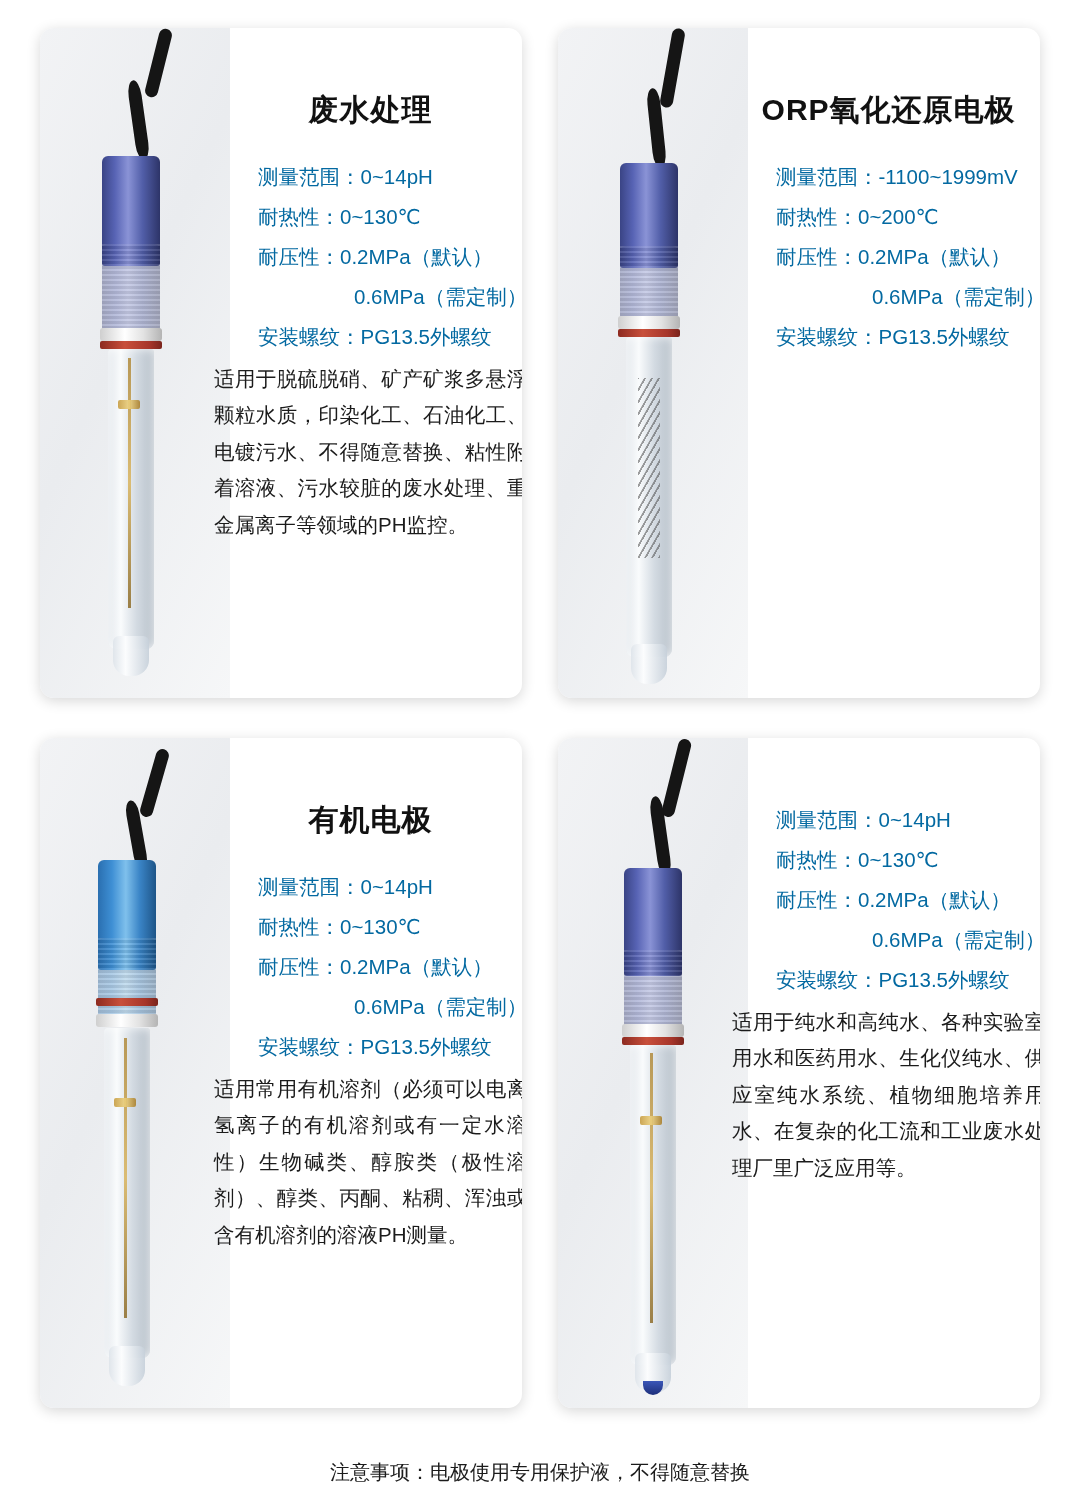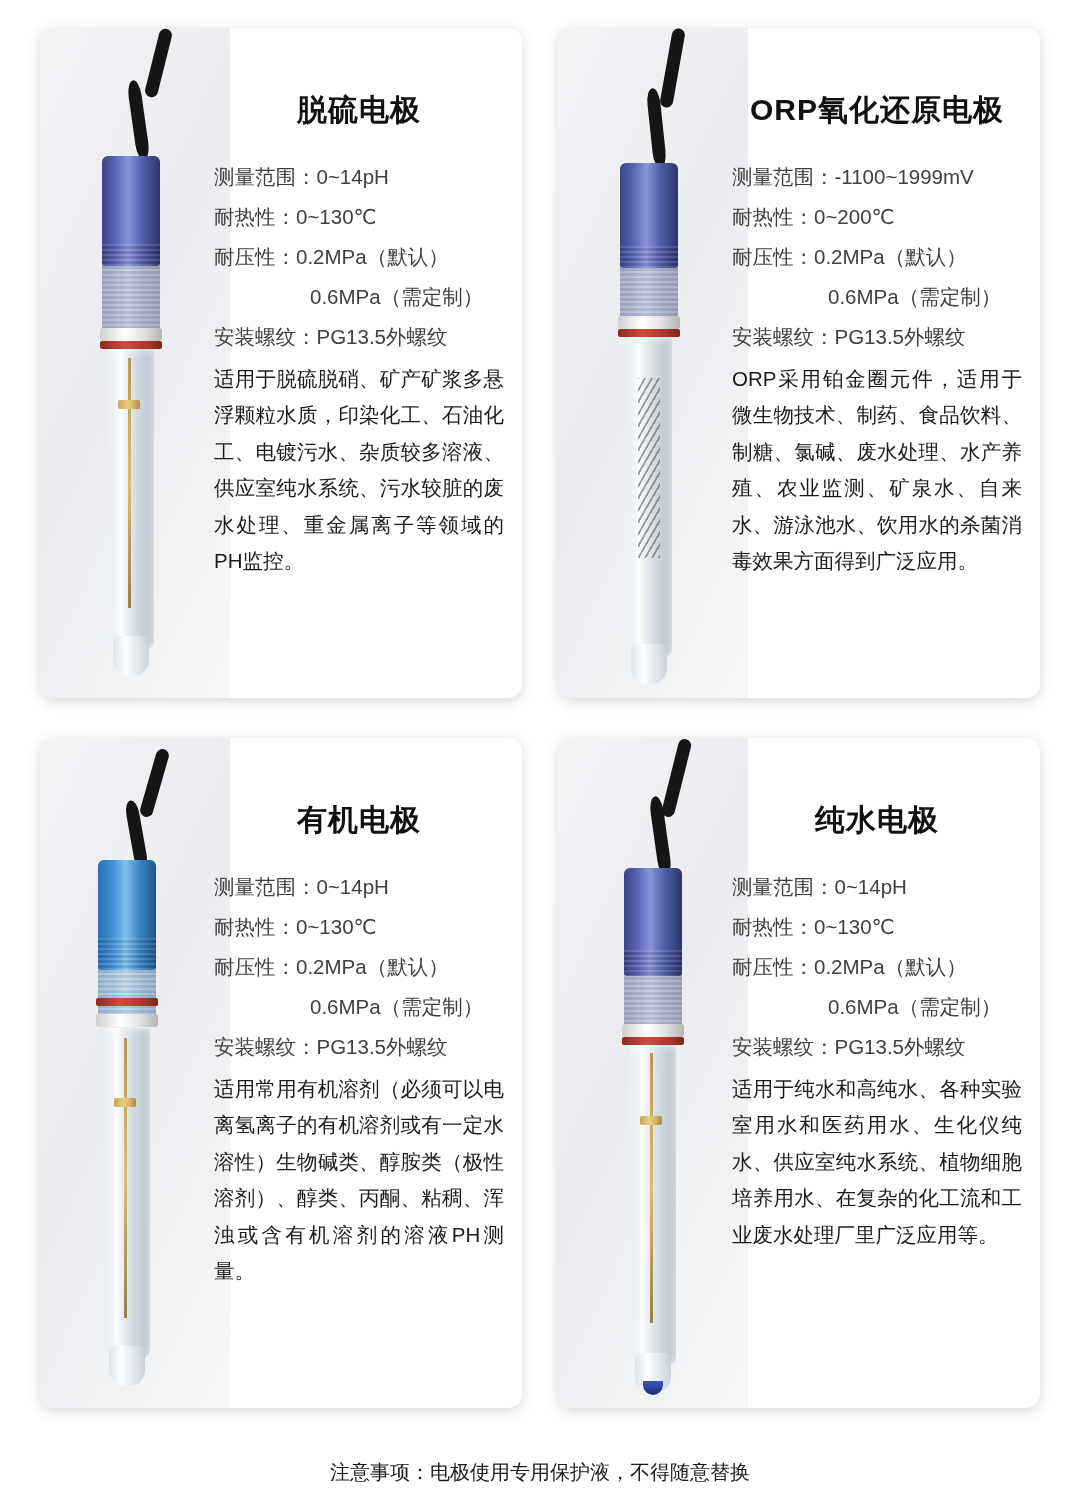--- a/index.html
+++ b/index.html
@@ -57,22 +57,23 @@
     font-size: 30px;
     font-weight: bold;
     text-align: center;
     margin: 0 0 26px 0;
     letter-spacing: 1px;
     color: #111;
   }
   .spec-line {
     font-size: 20.5px;
     line-height: 1.95;
-    color: #404040;
+    color: #0369a1;
     white-space: nowrap;
+    margin-left: 44px;
   }
   .spec-line.indent {
     padding-left: 96px;
   }
   .desc {
     font-size: 20.5px;
     line-height: 1.78;
     color: #1b1b1b;
     margin-top: 4px;
     text-align: justify;
@@ -216,27 +217,27 @@
             <div class="cap" style="left:62px; top:216px; height:86px; opacity:0.35;"></div>
             <div class="ring-white" style="left:60px; top:300px;"></div>
             <div class="ring-red" style="left:60px; top:313px;"></div>
             <div class="glass" style="left:68px; top:321px; height:300px;"></div>
             <div class="inner-wire" style="left:88px; top:330px; height:250px;"></div>
             <div class="inner-band" style="left:78px; top:372px;"></div>
             <div class="glass-tip" style="left:73px; top:608px;"></div>
           </div>
         </div>
         <div class="text-col">
-          <div class="card-title">脱硫电极</div>
+          <div class="card-title">废水处理</div>
           <div class="spec-line">测量范围：0~14pH</div>
           <div class="spec-line">耐热性：0~130℃</div>
           <div class="spec-line">耐压性：0.2MPa（默认）</div>
           <div class="spec-line indent">0.6MPa（需定制）</div>
           <div class="spec-line">安装螺纹：PG13.5外螺纹</div>
-          <div class="desc">适用于脱硫脱硝、矿产矿浆多悬浮颗粒水质，印染化工、石油化工、电镀污水、杂质较多溶液、供应室纯水系统、污水较脏的废水处理、重金属离子等领域的PH监控。</div>
+          <div class="desc">适用于脱硫脱硝、矿产矿浆多悬浮颗粒水质，印染化工、石油化工、电镀污水、不得随意替换、粘性附着溶液、污水较脏的废水处理、重金属离子等领域的PH监控。</div>
         </div>
       </div>
     </div>
 
     <div class="card">
       <div class="card-bg"></div>
       <div class="card-inner">
         <div class="probe-col">
           <div class="probe">
             <div class="cable" style="left:108px; top:0px; height:80px; transform:rotate(10deg);"></div>
@@ -251,21 +252,20 @@
             <div class="glass-tip" style="left:73px; top:616px;"></div>
           </div>
         </div>
         <div class="text-col">
           <div class="card-title">ORP氧化还原电极</div>
           <div class="spec-line">测量范围：-1100~1999mV</div>
           <div class="spec-line">耐热性：0~200℃</div>
           <div class="spec-line">耐压性：0.2MPa（默认）</div>
           <div class="spec-line indent">0.6MPa（需定制）</div>
           <div class="spec-line">安装螺纹：PG13.5外螺纹</div>
-          <div class="desc">ORP采用铂金圈元件，适用于微生物技术、制药、食品饮料、制糖、氯碱、废水处理、水产养殖、农业监测、矿泉水、自来水、游泳池水、饮用水的杀菌消毒效果方面得到广泛应用。</div>
         </div>
       </div>
     </div>
 
     <div class="card">
       <div class="card-bg"></div>
       <div class="card-inner">
         <div class="probe-col">
           <div class="probe">
             <div class="cable" style="left:108px; top:10px; height:70px; transform:rotate(16deg);"></div>
@@ -306,21 +306,20 @@
             <div class="ring-white" style="left:64px; top:286px;"></div>
             <div class="ring-red" style="left:64px; top:299px;"></div>
             <div class="glass" style="left:72px; top:307px; height:320px;"></div>
             <div class="inner-wire" style="left:92px; top:315px; height:270px;"></div>
             <div class="inner-band" style="left:82px; top:378px;"></div>
             <div class="glass-tip" style="left:77px; top:615px;"></div>
             <div class="tip-dot" style="left:85px; top:643px;"></div>
           </div>
         </div>
         <div class="text-col">
-          <div class="card-title">纯水电极</div>
           <div class="spec-line">测量范围：0~14pH</div>
           <div class="spec-line">耐热性：0~130℃</div>
           <div class="spec-line">耐压性：0.2MPa（默认）</div>
           <div class="spec-line indent">0.6MPa（需定制）</div>
           <div class="spec-line">安装螺纹：PG13.5外螺纹</div>
           <div class="desc">适用于纯水和高纯水、各种实验室用水和医药用水、生化仪纯水、供应室纯水系统、植物细胞培养用水、在复杂的化工流和工业废水处理厂里广泛应用等。</div>
         </div>
       </div>
     </div>
 

